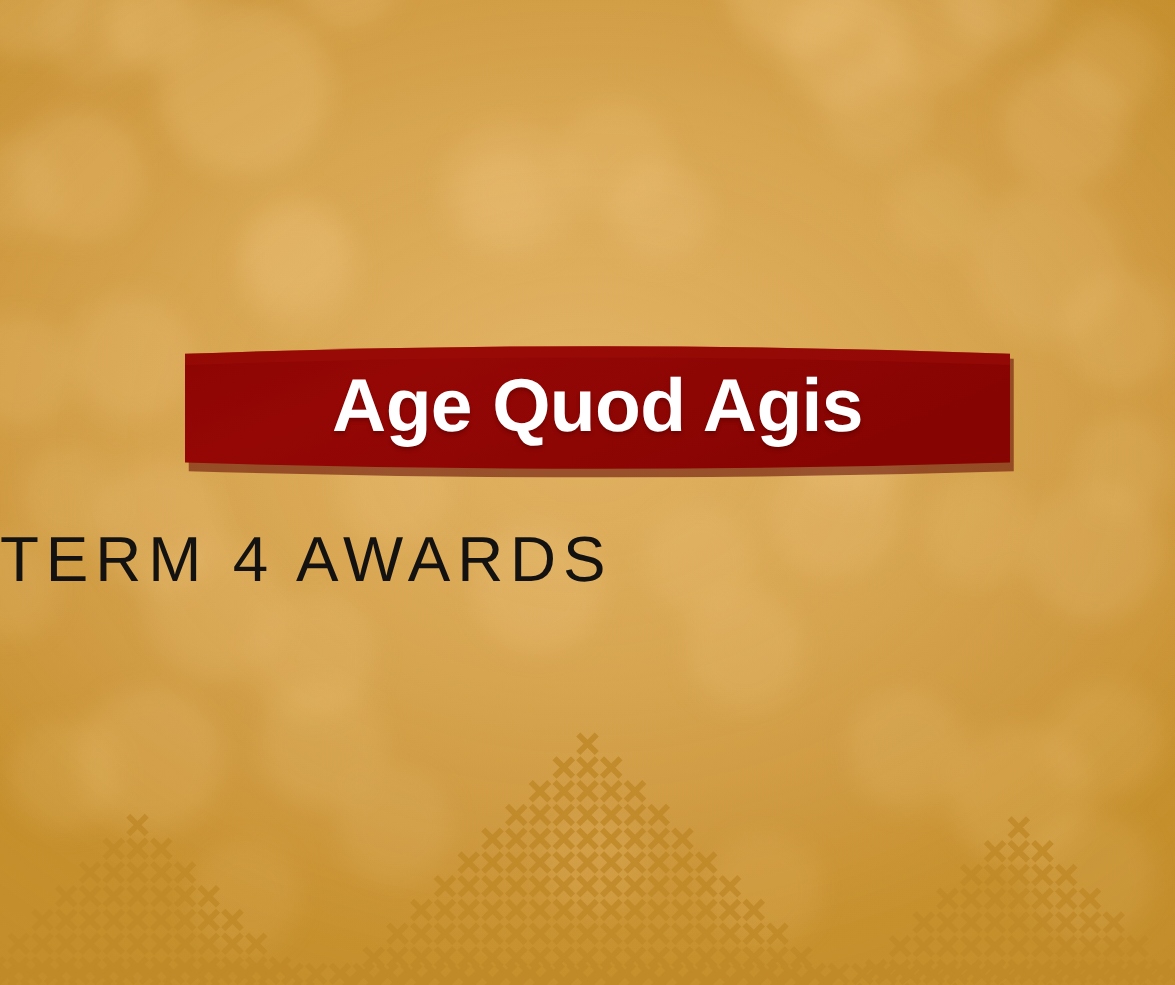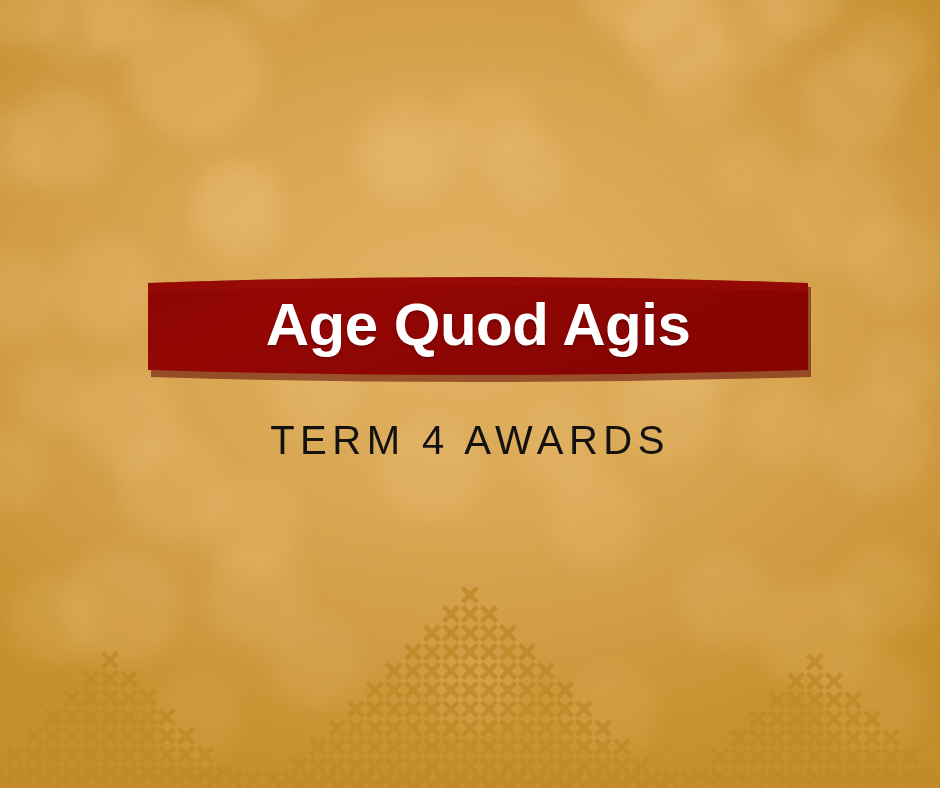--- a/index.html
+++ b/index.html
@@ -84,23 +84,22 @@
     white-space: nowrap;
     padding-bottom: 3px;
   }
 
   
   #subtitle {
     position: absolute;
     left: 0;
     top: 418px;
     width: 940px;
-    text-align: center;
     color: #141210;
-    font-size: 40px;
+    font-size: 51px;
     font-weight: 300;
     letter-spacing: 5.5px;
     white-space: nowrap;
   }
 </style>
 </head>
 <body>
 
 <div id="poster">
 

